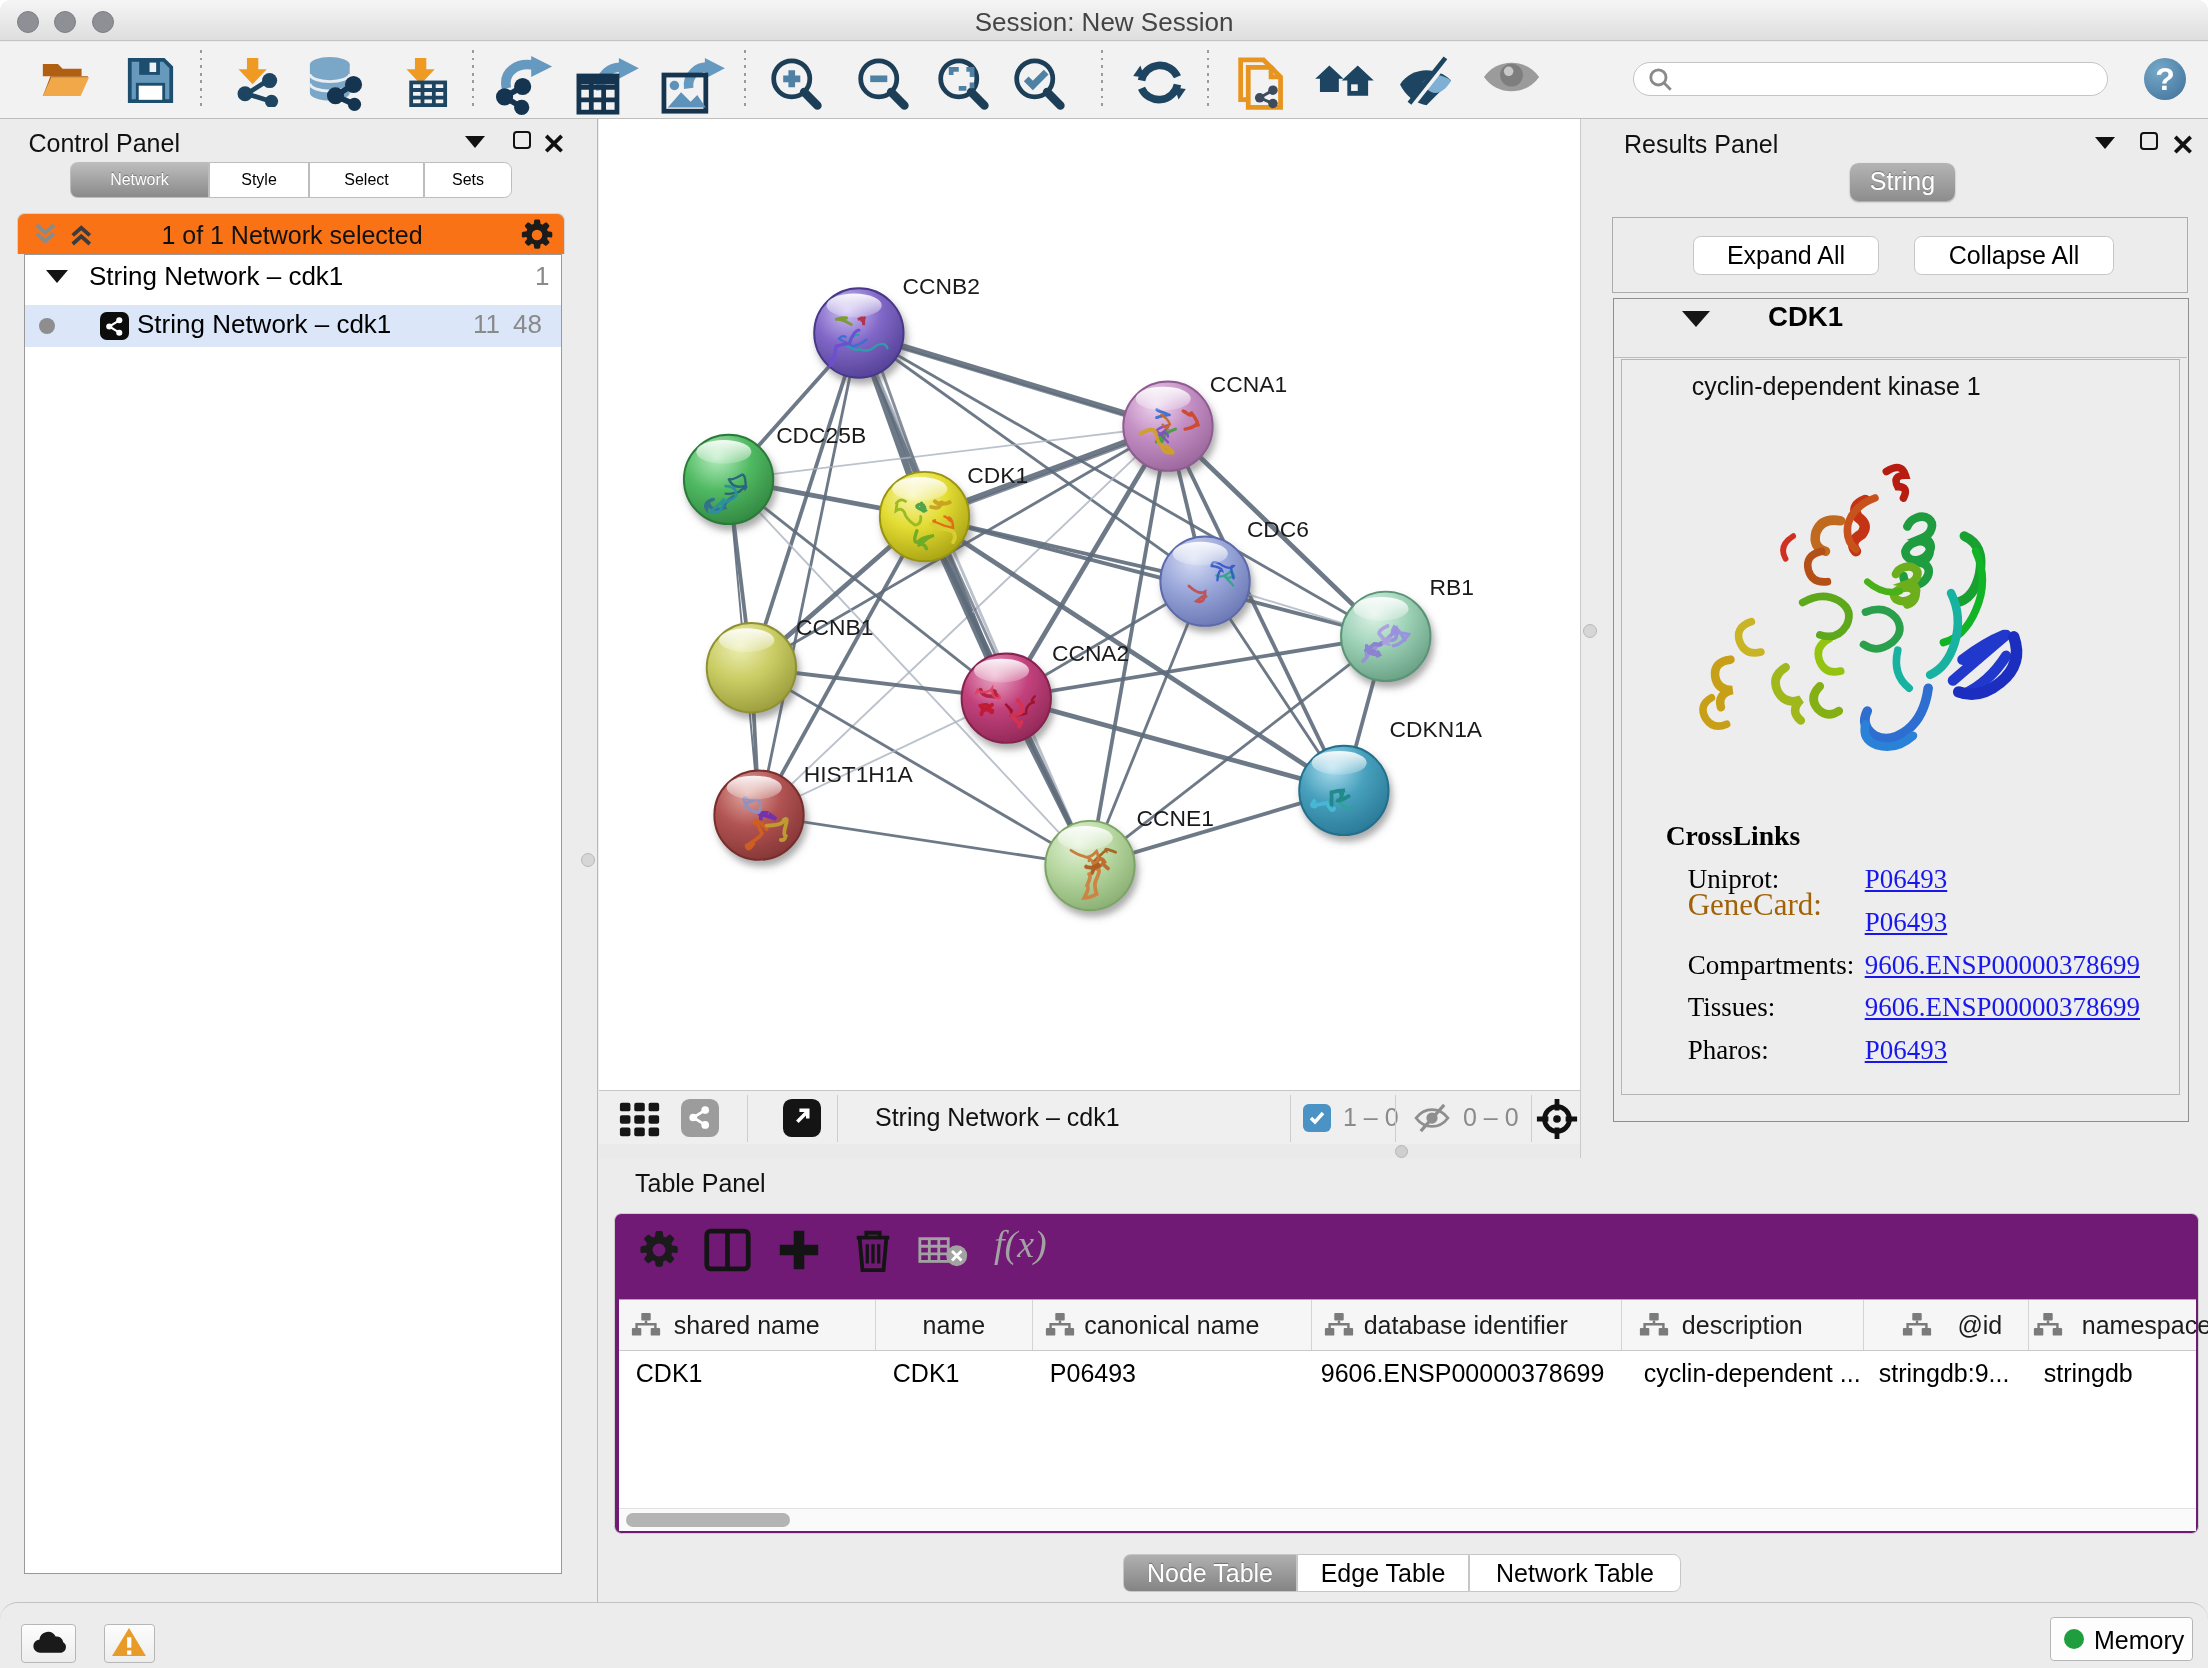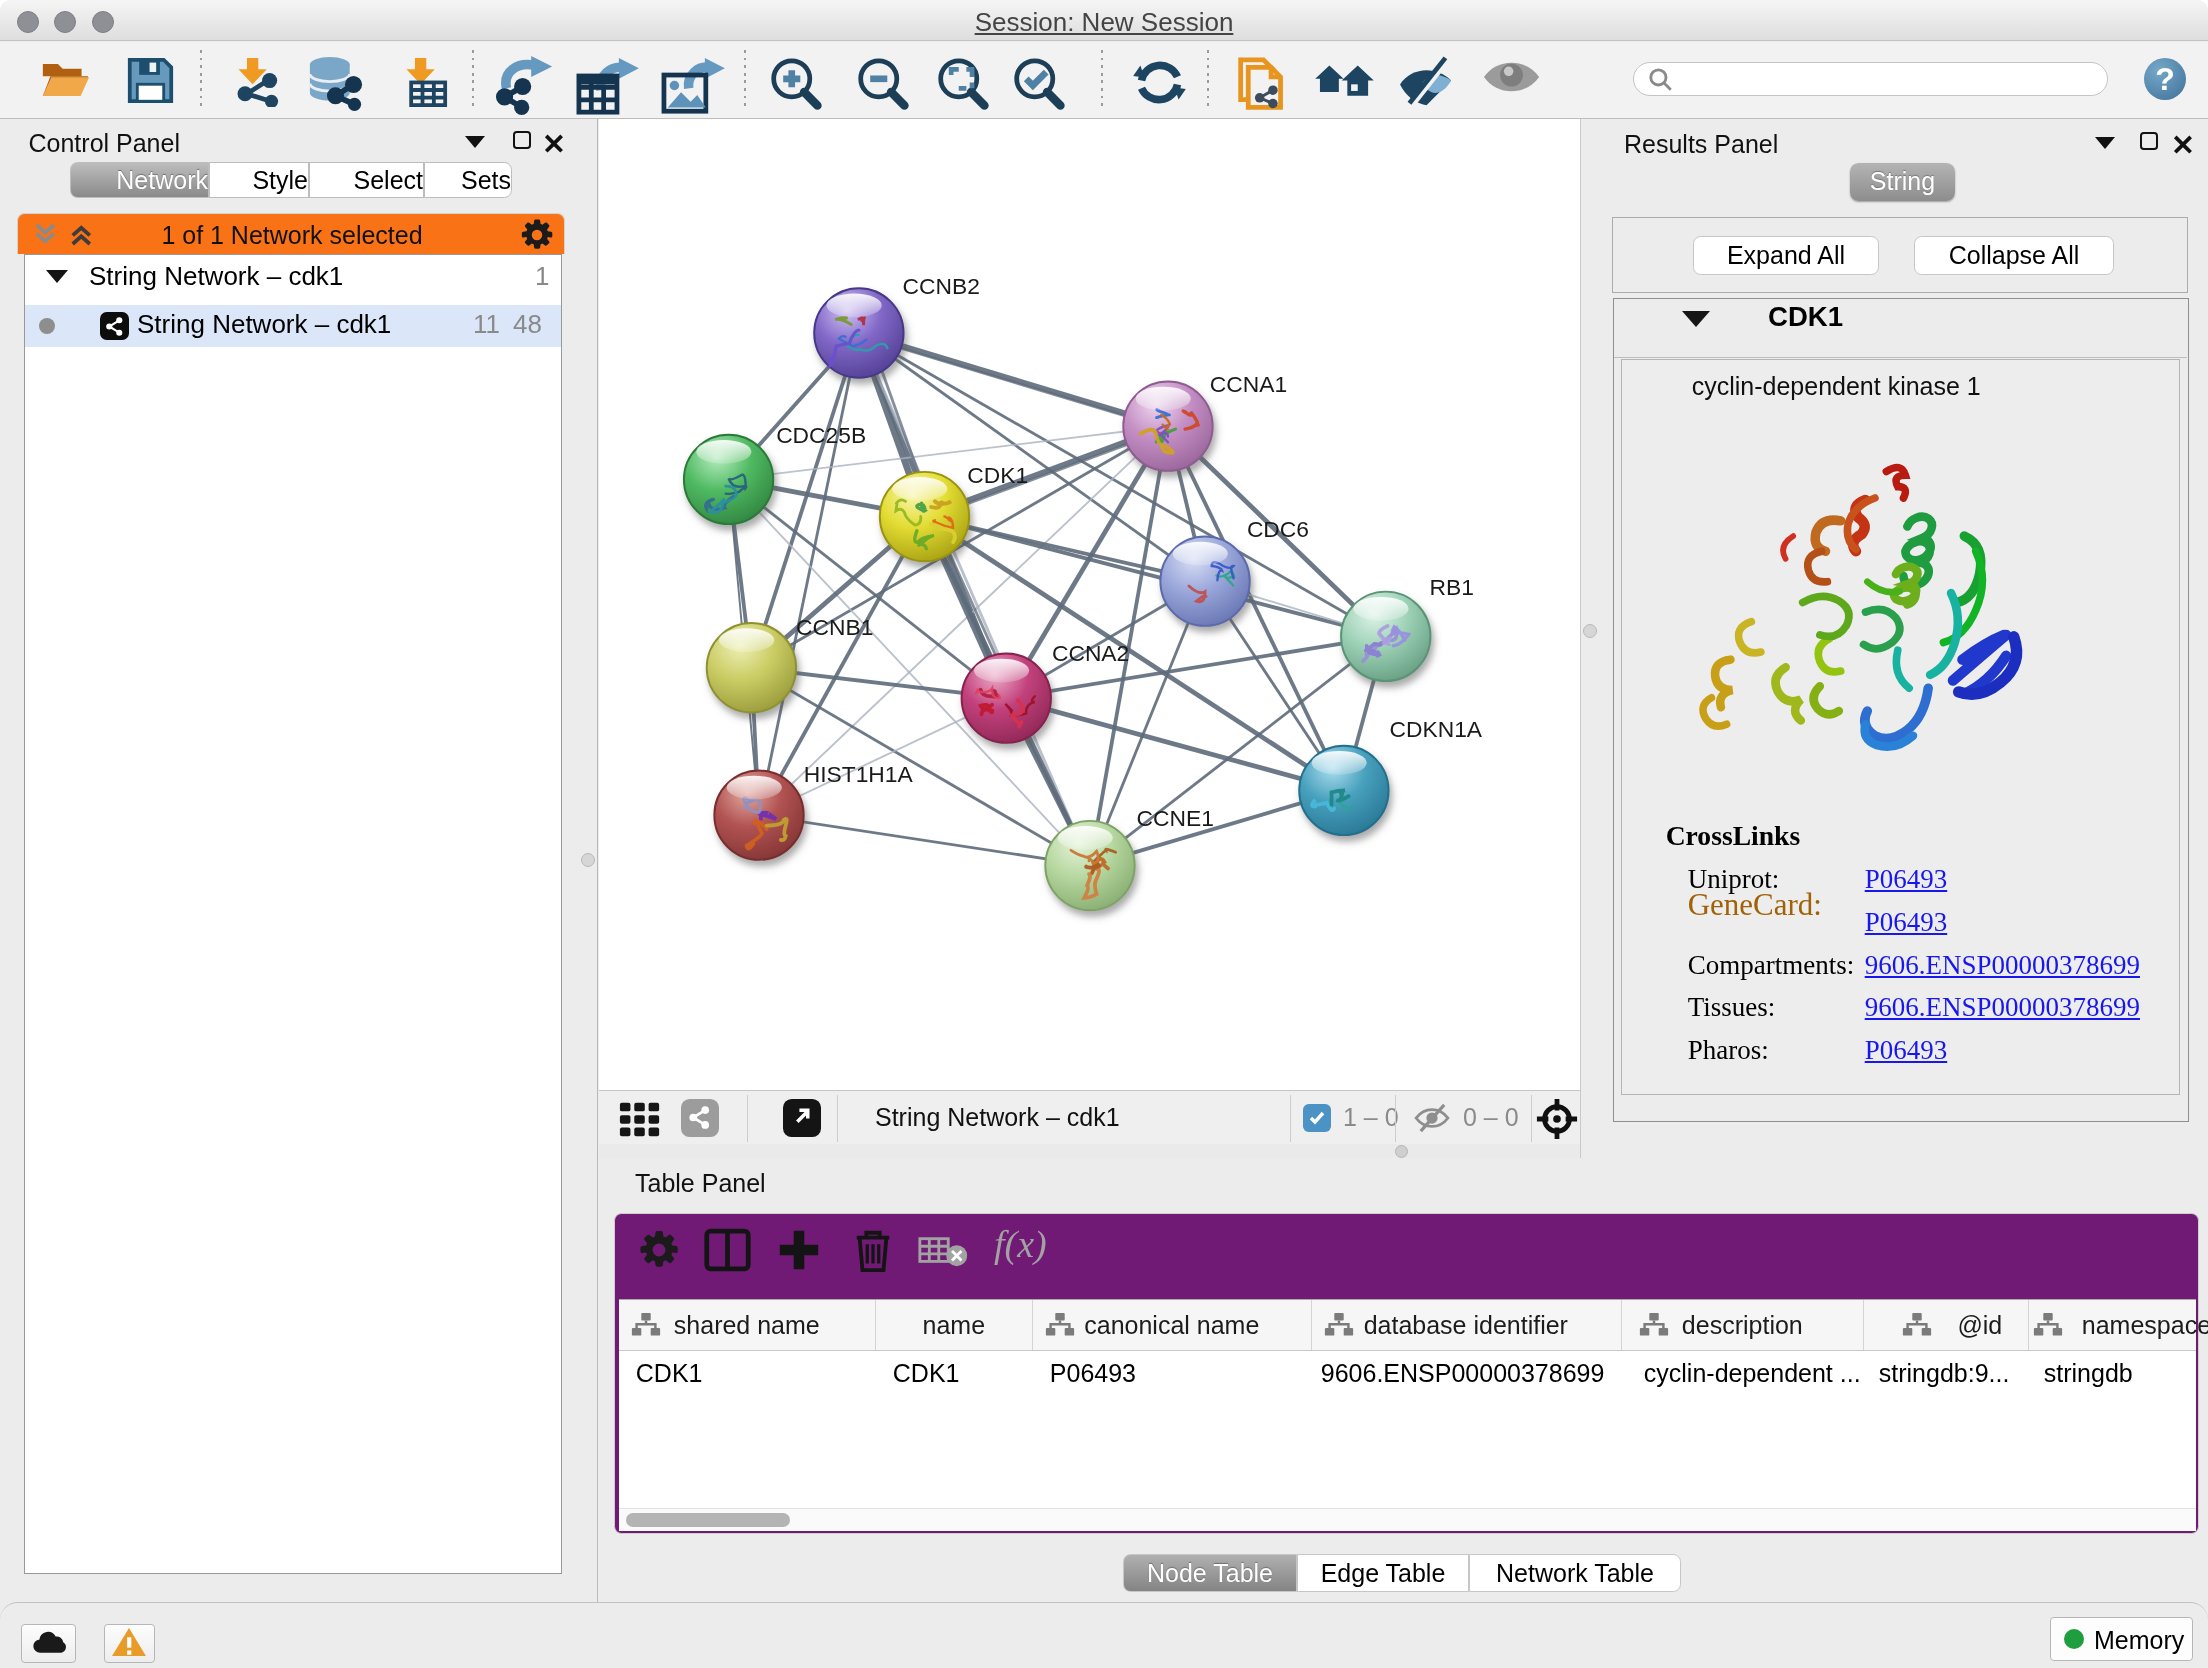--- a/index.html
+++ b/index.html
@@ -1,32 +1,32 @@
 <!DOCTYPE html>
 <html style="font-size:15px"><head>
 <meta charset="utf-8">
 <style>
 * { margin:0; padding:0; box-sizing:border-box; }
 html,body { width:2208px; height:1668px; background:#fff; font-family:"Liberation Sans", sans-serif; overflow:hidden; }
 #win { position:absolute; left:0; top:0; width:2208px; height:1668px; background:#ececec; border-radius:11.4px 11.4px 0 0; overflow:hidden; }
 .abs { position:absolute; }
 #titlebar { left:0; top:0; width:2208px; height:41px; background:linear-gradient(180deg,#f5f5f5,#dedede); border-bottom:1px solid #c4c4c4; }
 .tl { position:absolute; top:10.5px; width:22px; height:22px; border-radius:50%; background:#8f8f96; border:1px solid #7e7e85; }
-#title { position:absolute; top:6.7px; left:0; width:2208px; text-align:center; font-size:26px; font-weight:normal; color:#444;text-decoration:underline; }
+#title { position:absolute; top:6.7px; left:0; width:2208px; text-align:center; font-size:26px; font-weight:normal; color:#444; }
 #toolbar { left:0; top:42px; width:2208px; height:77px; background:#f2f2f2; border-bottom:1px solid #bdbdbd; }
 .tsep { position:absolute; top:7.6px; height:61px; width:1.9px; background-image:repeating-linear-gradient(180deg,#9b9b9b 0 2.9px,transparent 2.9px 7.6px); }
 .ticon { position:absolute; top:14.3px; }
 #searchbox { position:absolute; left:1633px; top:20px; width:475px; height:34px; background:#fff; border:1.9px solid #c4c4c4; border-radius:17px; }
 
 #control { left:0; top:119px; width:598px; height:1483px; background:#ececec; border-right:1px solid #b9b9b9; }
 .ptitle { font-size:25px; color:#111; }
 .phdr-tri { position:absolute; width:0; height:0; border-left:10.5px solid transparent; border-right:10.5px solid transparent; border-top:12.4px solid #111; }
 .phdr-sq { position:absolute; width:18px; height:18px; border:2.9px solid #111; border-radius:3.8px; background:transparent; }
 .phdr-x { position:absolute; font-size:28.5px; font-weight:bold; color:#111; line-height:1; }
-.tab { position:absolute; height:36px; border:1px solid #bdbdbd; background:#fff; color:#000; font-size:25px; text-align:right; line-height:34px; }
+.tab { position:absolute; height:36px; border:1px solid #bdbdbd; background:#fff; color:#000; font-size:16px; text-align:center; line-height:34px; }
 .tabsel { background:linear-gradient(180deg,#bdbdbd,#8a8a8a); color:#fff; text-shadow:0 -1px 1px #6f6f6f; }
 #ctree { position:absolute; left:24px; top:135px; width:538px; height:1320px; background:#fff; border:1px solid #999; }
 #crow2 { position:absolute; left:0; top:50px; width:536px; height:42px; background:#dbe6f9; }
 
 #netcanvas { left:599px; top:119px; width:981px; height:971px; background:#fff; }
 #netstatus { left:599px; top:1090px; width:981px; height:54px; background:#efefef; border-top:1px solid #c6c6c6; }
 #splitstrip { left:599px; top:1144px; width:1609px; height:14.3px; background:#eaeaea; }
 
 #results { left:1580px; top:119px; width:629px; height:1040px; background:#ececec; border-left:1.9px solid #c9c9c9; }
 

